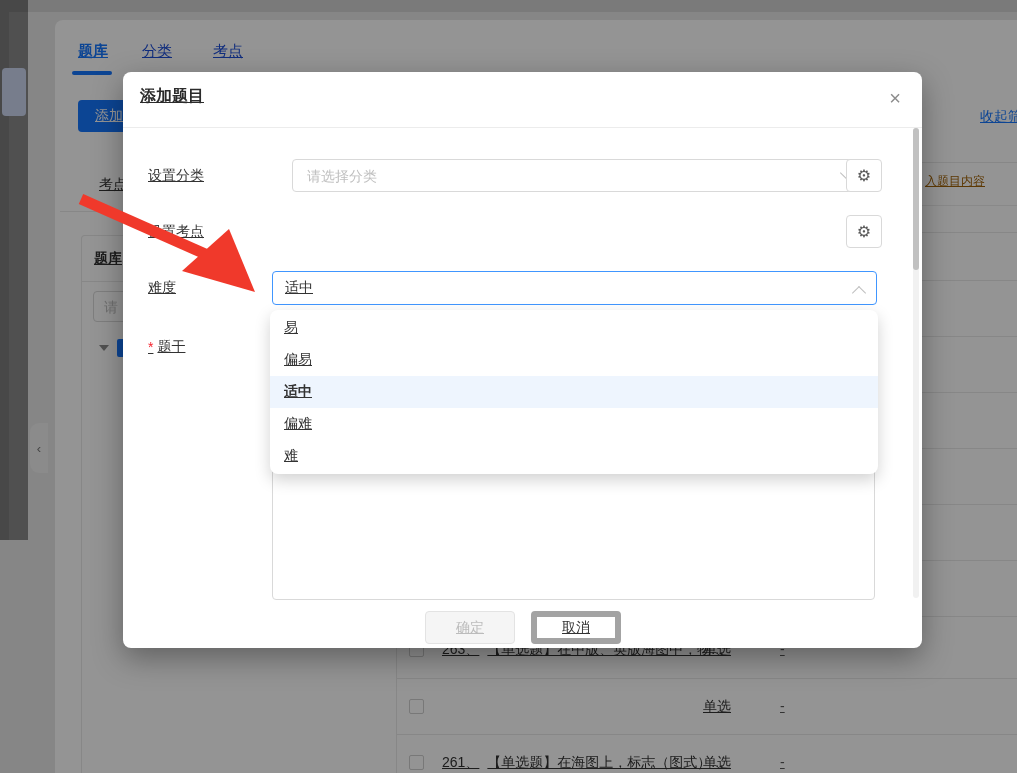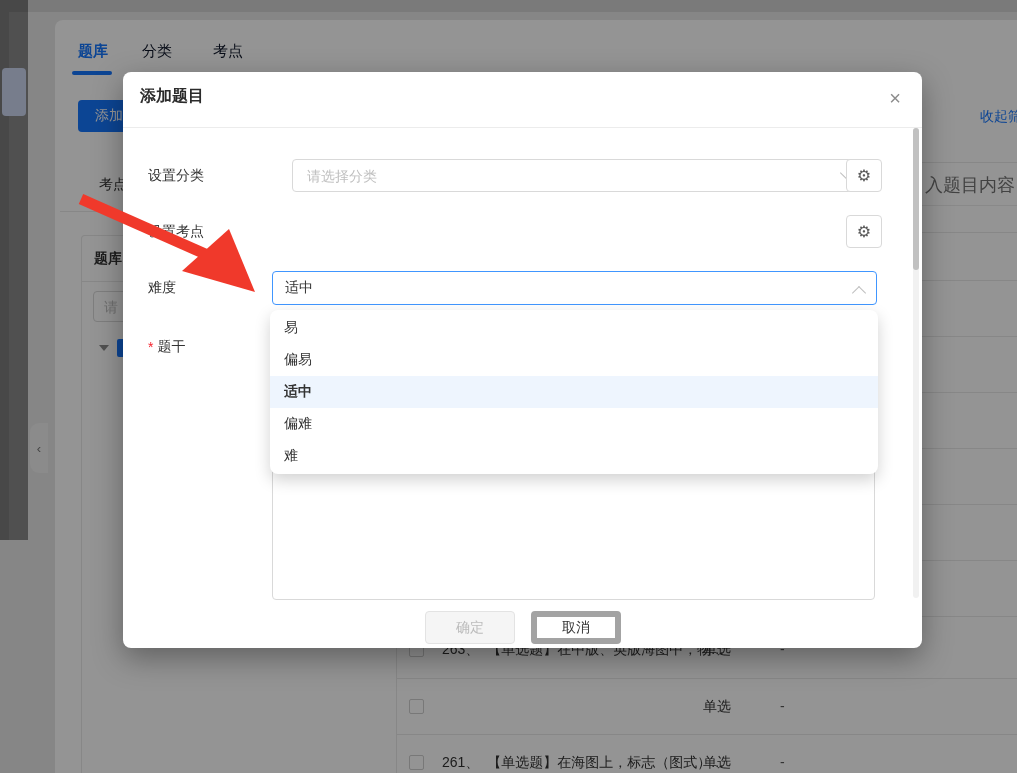--- a/index.html
+++ b/index.html
@@ -1,44 +1,44 @@
 <!DOCTYPE html>
 <html><head>
 <meta charset="utf-8">
 <style>
   html,body{margin:0;padding:0;}
   .stage{position:relative;width:1017px;height:773px;overflow:hidden;
          font-family:"Liberation Sans","DejaVu Sans",sans-serif;background:#e7e7e7;}
   .abs{position:absolute;}
-  .nw{white-space:nowrap;}
+  .nw{white-space:nowrap;text-decoration:underline;}
 
   
   .top-strip{left:0;top:0;width:1017px;height:12px;background:#d2d2d2;}
   .sidebar{left:0;top:0;width:28px;height:540px;background:#7c7c7c;}
   .sidebar-inner{left:9px;top:12px;width:19px;height:528px;background:#8a8a8a;}
   .sidebar-sel{left:2px;top:68px;width:24px;height:48px;background:#cdd8f2;border-radius:4px;}
   .main-card{left:55px;top:20px;width:962px;height:753px;background:#fff;border-radius:8px 0 0 0;}
 
-  .tab{top:42px;font-size:15px;color:#0f172a;}
+  .tab{top:42px;font-size:15px;color:#1d4ed8;}
   .tab.active{color:#1677ff;font-weight:bold;}
   .tab1{left:78px;} .tab2{left:142px;} .tab3{left:213px;}
   .tab-underline{left:72px;top:71px;width:40px;height:4px;background:#1677ff;border-radius:2px;}
 
   .add-btn{left:78px;top:100px;width:62px;height:32px;background:#1677ff;border-radius:4px;
            color:#fff;font-size:14px;display:flex;align-items:center;justify-content:center;}
   .filter-label{left:99px;top:176px;font-size:14px;color:#333;}
   .divider{height:1px;background:#e8e8e8;}
   .div-filter{left:60px;top:211px;width:340px;}
   .div-a{left:420px;top:162px;width:597px;}
   .div-b{left:420px;top:205px;width:597px;background:#ececec;}
   .div-c{left:420px;top:232px;width:597px;}
   .sep{left:397px;width:620px;}
 
   .collapse-link{left:980px;top:108px;font-size:14px;color:#1677ff;}
-  .toolbar-search-text{left:925px;top:173px;font-size:18px;color:#737373;}
+  .toolbar-search-text{left:925px;top:173px;font-size:12px;color:#a16207;}
 
   .tree-card{left:81px;top:235px;width:316px;height:538px;background:#fff;
              border:1px solid #e8e8e8;border-bottom:none;border-radius:4px 4px 0 0;box-sizing:border-box;}
   .tree-title{left:94px;top:250px;font-size:14px;font-weight:bold;color:#333;}
   .tree-head-div{left:82px;top:281px;width:314px;}
   .tree-search{left:93px;top:291px;width:280px;height:31px;border:1px solid #d9d9d9;border-radius:4px;
                background:#fff;box-sizing:border-box;display:flex;align-items:center;padding:0 8px;}
   .tree-search input{border:none;outline:none;width:100%;font-size:14px;background:transparent;
                      font-family:inherit;color:#333;}
   .tree-search input::placeholder{color:#bfbfbf;}

